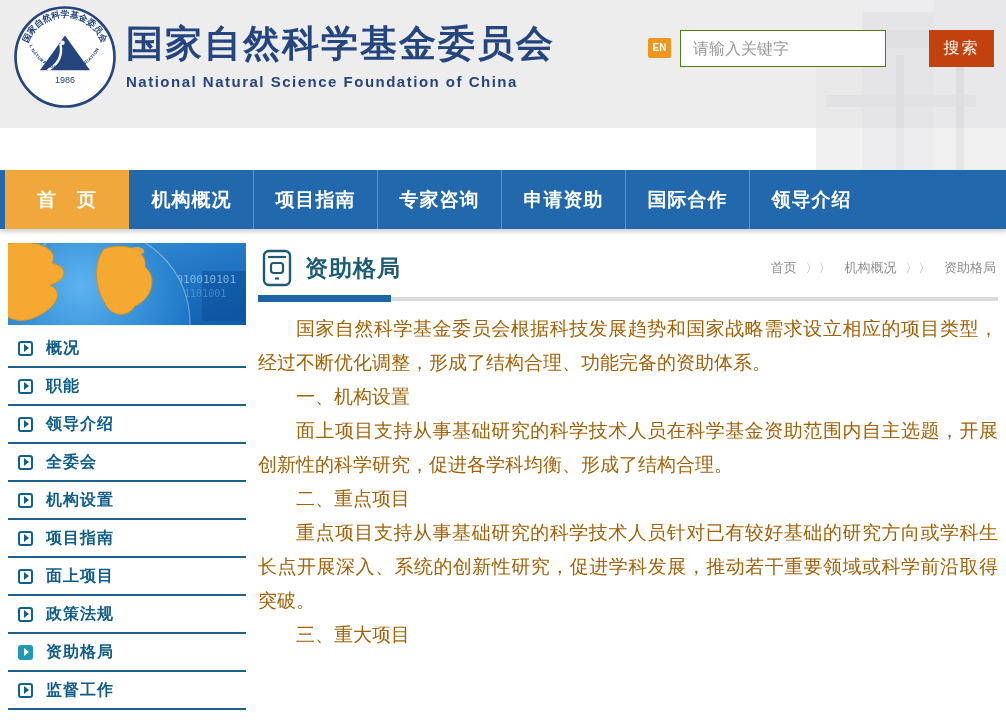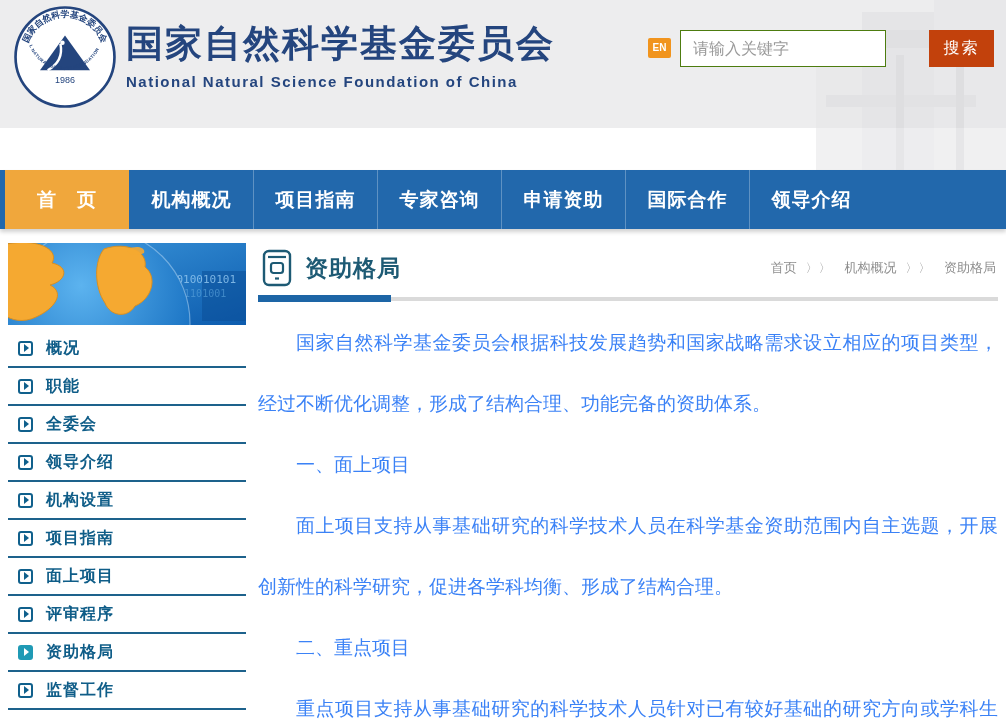--- a/index.html
+++ b/index.html
@@ -54,21 +54,21 @@
   .page-title { font-size:23px; font-weight:bold; color:#1d5a74; margin-left:13px; letter-spacing:1px; }
   .crumbs { margin-left:auto; display:flex; font-size:13px; color:#8f8f8f; padding-right:2px; }
   .crumb-sep { color:#9a9a9a; margin:0 9px; font-size:12px; letter-spacing:1px; }
   .crumb-group:first-child .crumb-sep { display:none; margin:0; }
   .crumb { color:#8f8f8f; text-decoration:none; cursor:pointer; }
   .title-rule { position:relative; height:7px; margin-top:6px; }
   .rule-blue { position:absolute; left:0; bottom:0; width:133px; height:7px; background:#1d65a6; }
   .rule-gray { position:absolute; left:133px; right:0; bottom:1px; height:4px; background:#dadada; }
 
   .article { margin-top:10px; }
-  .article p { font-size:19px; line-height:61px; color:#3b82f6; text-indent:2em; text-align:justify; }
+  .article p { font-size:19px; line-height:34px; color:#a16207; text-indent:2em; text-align:justify; }
 </style>
 </head>
 <body>
 
 <div id="page">
 
   <div class="header">
     <svg class="building" viewBox="0 0 340 170">
       <g opacity="0.55">
         <rect x="150" y="55" width="50" height="115" fill="#e6e6e8"></rect>
@@ -184,34 +184,34 @@
           <span class="mi-icon">
             <span class="tri"></span>
           </span>
           <span class="mi-label">职能</span>
         </div>
 
         <div class="menu-item">
           <span class="mi-icon">
             <span class="tri"></span>
           </span>
+          <span class="mi-label">领导介绍</span>
+        </div>
+
+        <div class="menu-item">
+          <span class="mi-icon">
+            <span class="tri"></span>
+          </span>
           <span class="mi-label">全委会</span>
         </div>
 
         <div class="menu-item">
           <span class="mi-icon">
             <span class="tri"></span>
           </span>
-          <span class="mi-label">领导介绍</span>
-        </div>
-
-        <div class="menu-item">
-          <span class="mi-icon">
-            <span class="tri"></span>
-          </span>
           <span class="mi-label">机构设置</span>
         </div>
 
         <div class="menu-item">
           <span class="mi-icon">
             <span class="tri"></span>
           </span>
           <span class="mi-label">项目指南</span>
         </div>
 
@@ -219,21 +219,21 @@
           <span class="mi-icon">
             <span class="tri"></span>
           </span>
           <span class="mi-label">面上项目</span>
         </div>
 
         <div class="menu-item">
           <span class="mi-icon">
             <span class="tri"></span>
           </span>
-          <span class="mi-label">评审程序</span>
+          <span class="mi-label">政策法规</span>
         </div>
 
         <div class="menu-item active">
           <span class="mi-icon">
             <span class="tri"></span>
           </span>
           <span class="mi-label">资助格局</span>
         </div>
 
         <div class="menu-item">
@@ -274,21 +274,21 @@
     </div>
     <div class="title-rule">
       <div class="rule-blue"></div>
       <div class="rule-gray"></div>
     </div>
 
     <article class="article">
 
         <p>国家自然科学基金委员会根据科技发展趋势和国家战略需求设立相应的项目类型，经过不断优化调整，形成了结构合理、功能完备的资助体系。</p>
 
-        <p>一、面上项目</p>
+        <p>一、机构设置</p>
 
         <p>面上项目支持从事基础研究的科学技术人员在科学基金资助范围内自主选题，开展创新性的科学研究，促进各学科均衡、形成了结构合理。</p>
 
         <p>二、重点项目</p>
 
         <p>重点项目支持从事基础研究的科学技术人员针对已有较好基础的研究方向或学科生长点开展深入、系统的创新性研究，促进学科发展，推动若干重要领域或科学前沿取得突破。</p>
 
         <p>三、重大项目</p>
 
       </article>

